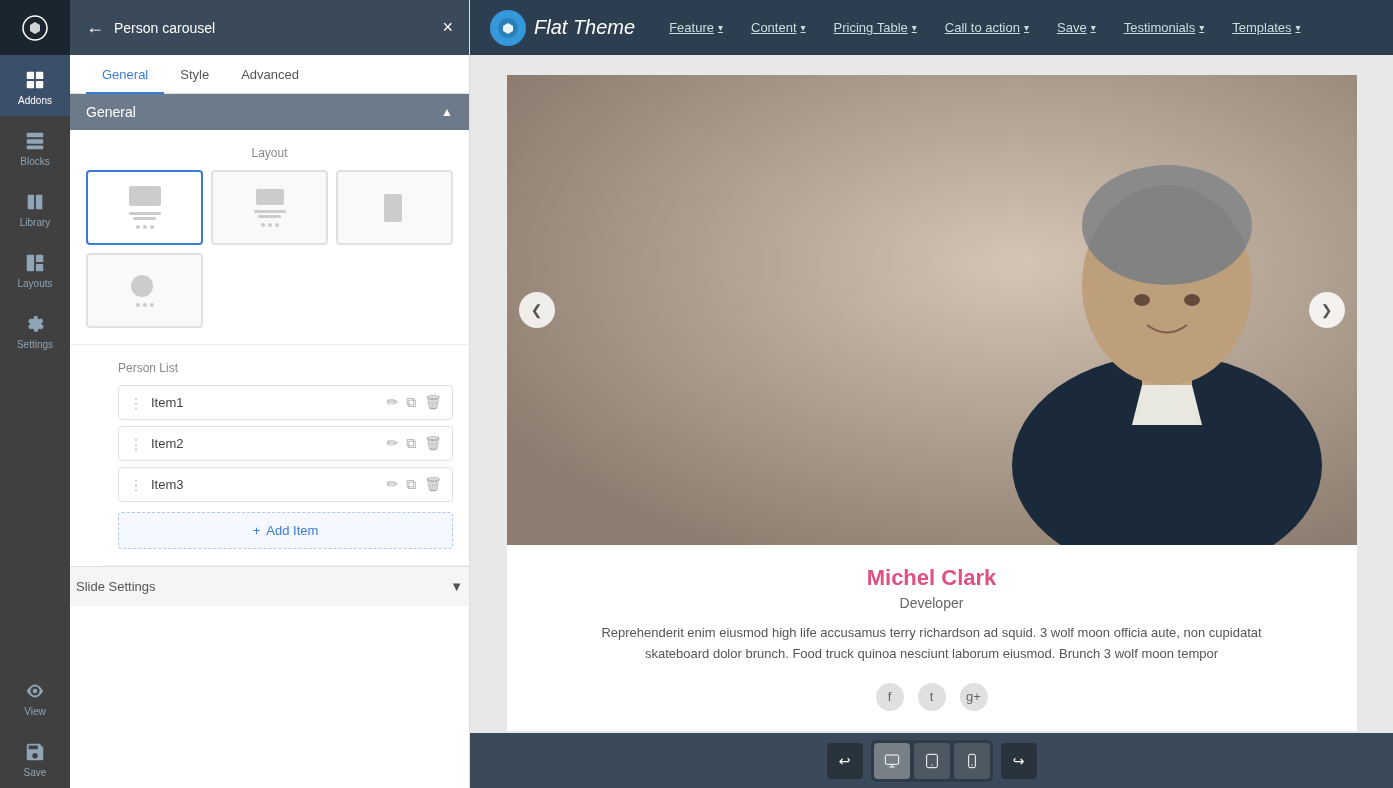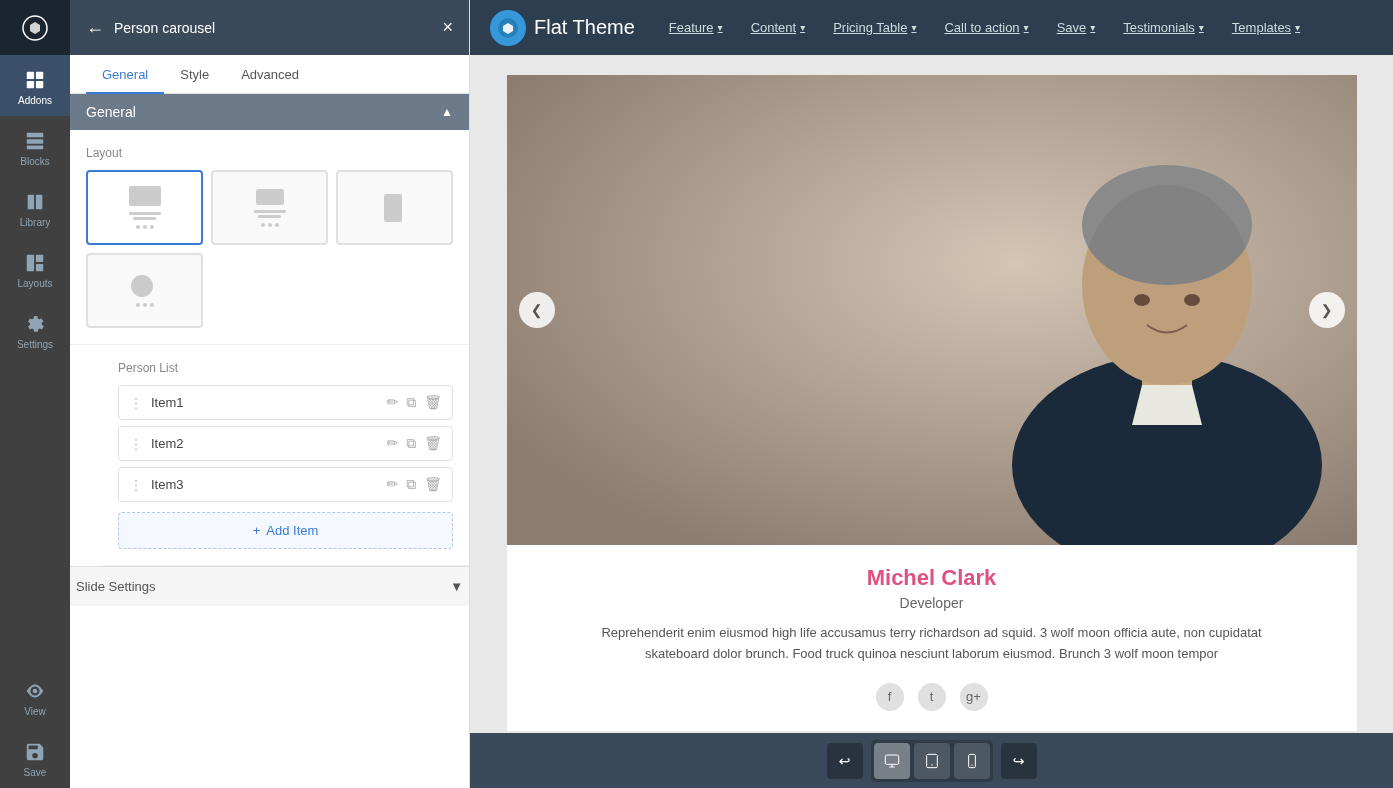--- a/index.html
+++ b/index.html
@@ -125,20 +125,21 @@
       justify-content: space-between;
       font-size: 14px;
       font-weight: 500;
     }
     .section-header .chevron { font-size: 12px; }
 
     
     .layout-section {
       padding: 16px;
       border-bottom: 1px solid #eee;
+      text-align: center;
     }
     .layout-label {
       font-size: 12px;
       color: #888;
       margin-bottom: 10px;
     }
     .layout-grid {
       display: grid;
       grid-template-columns: repeat(3, 1fr);
       gap: 8px;
@@ -296,20 +297,21 @@
       display: flex;
       align-items: center;
       justify-content: center;
       color: white;
       font-size: 18px;
     }
     .navbar-brand-name {
       color: white;
       font-size: 20px;
       font-weight: 500;
+      font-style: italic;
     }
     .navbar-nav {
       display: flex;
       align-items: center;
       gap: 0;
       flex: 1;
     }
     .navbar-nav-item {
       color: #cdd;
       font-size: 13px;

